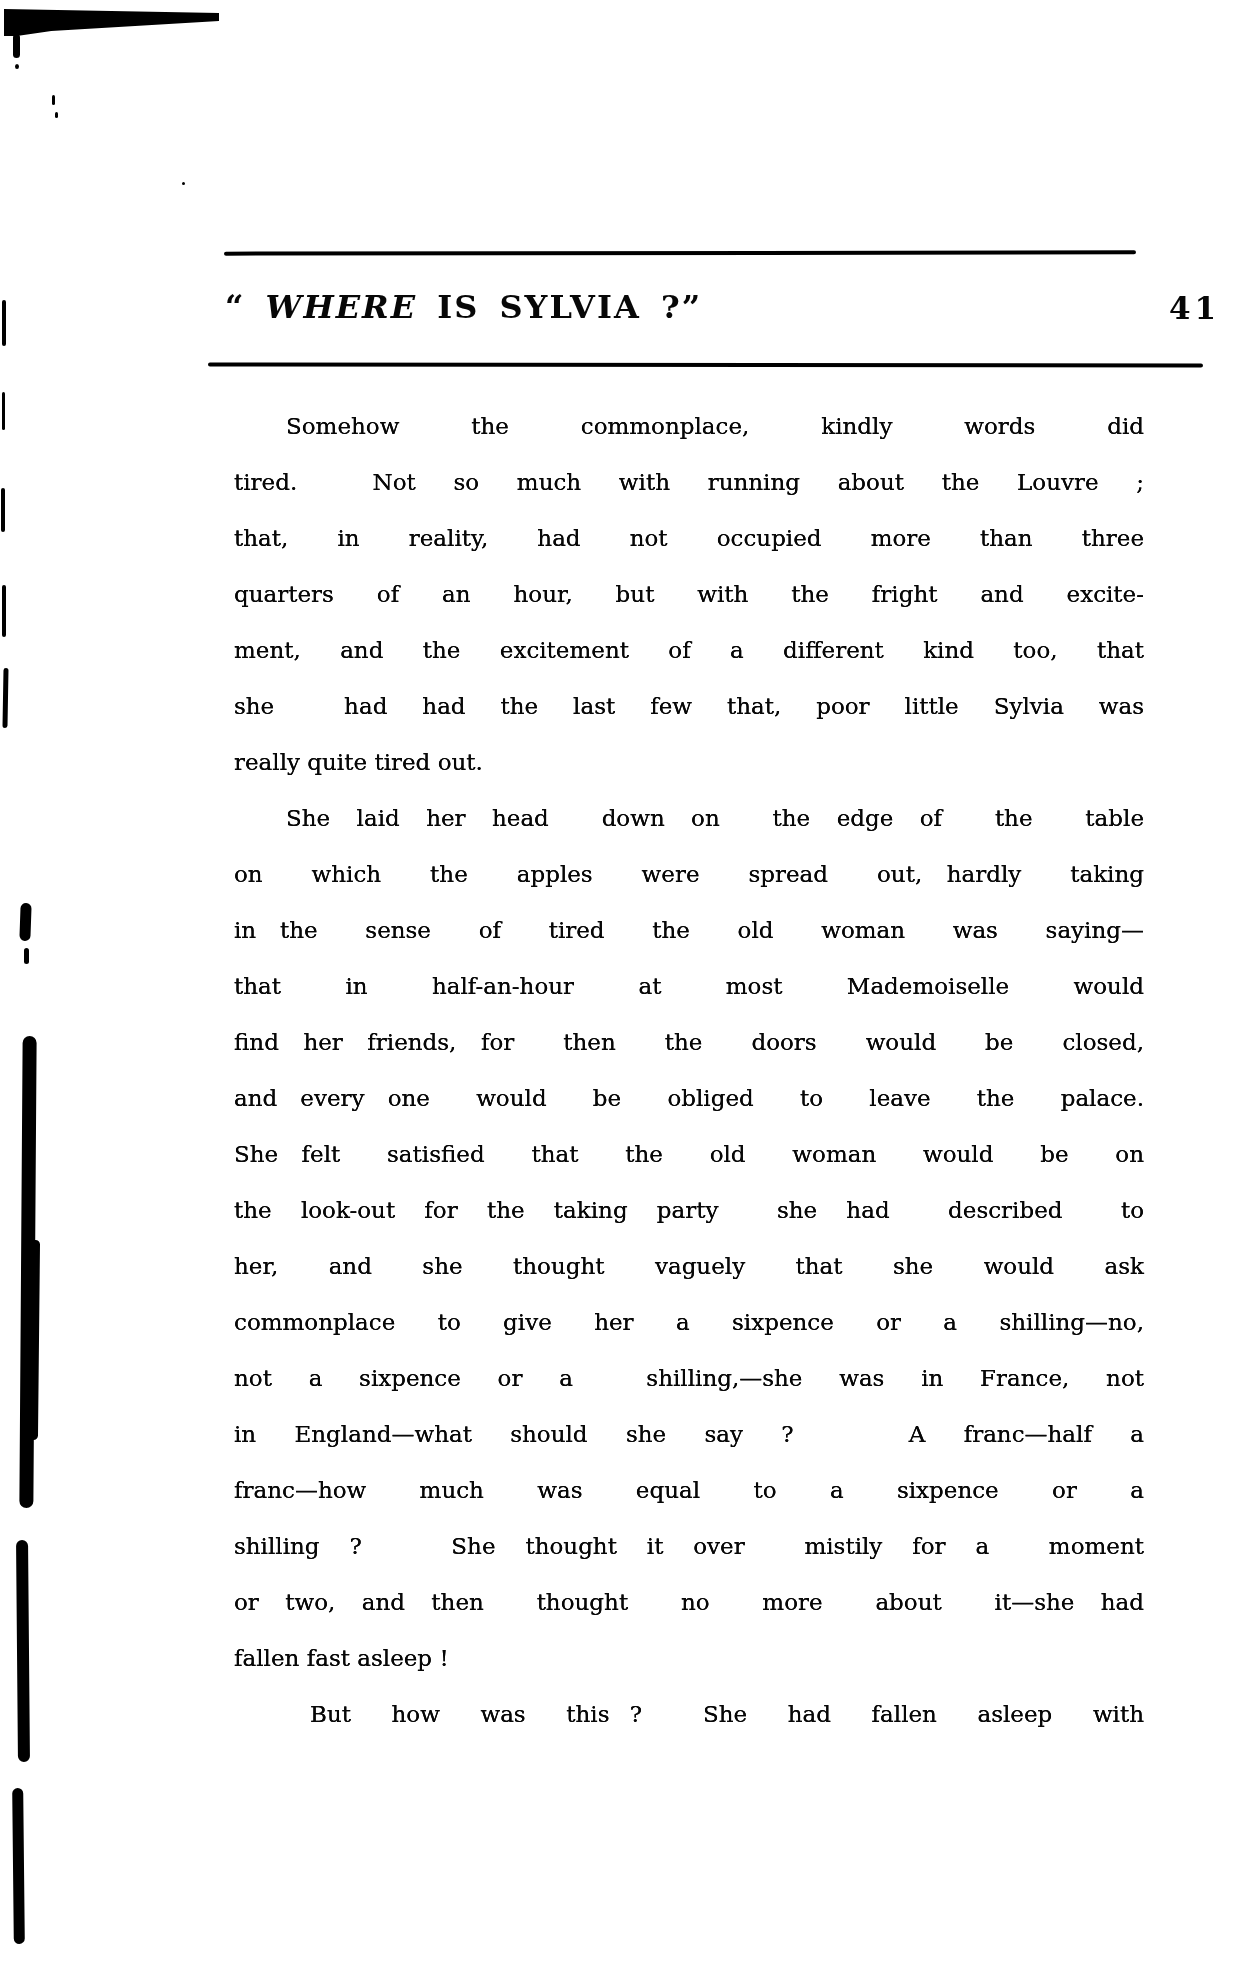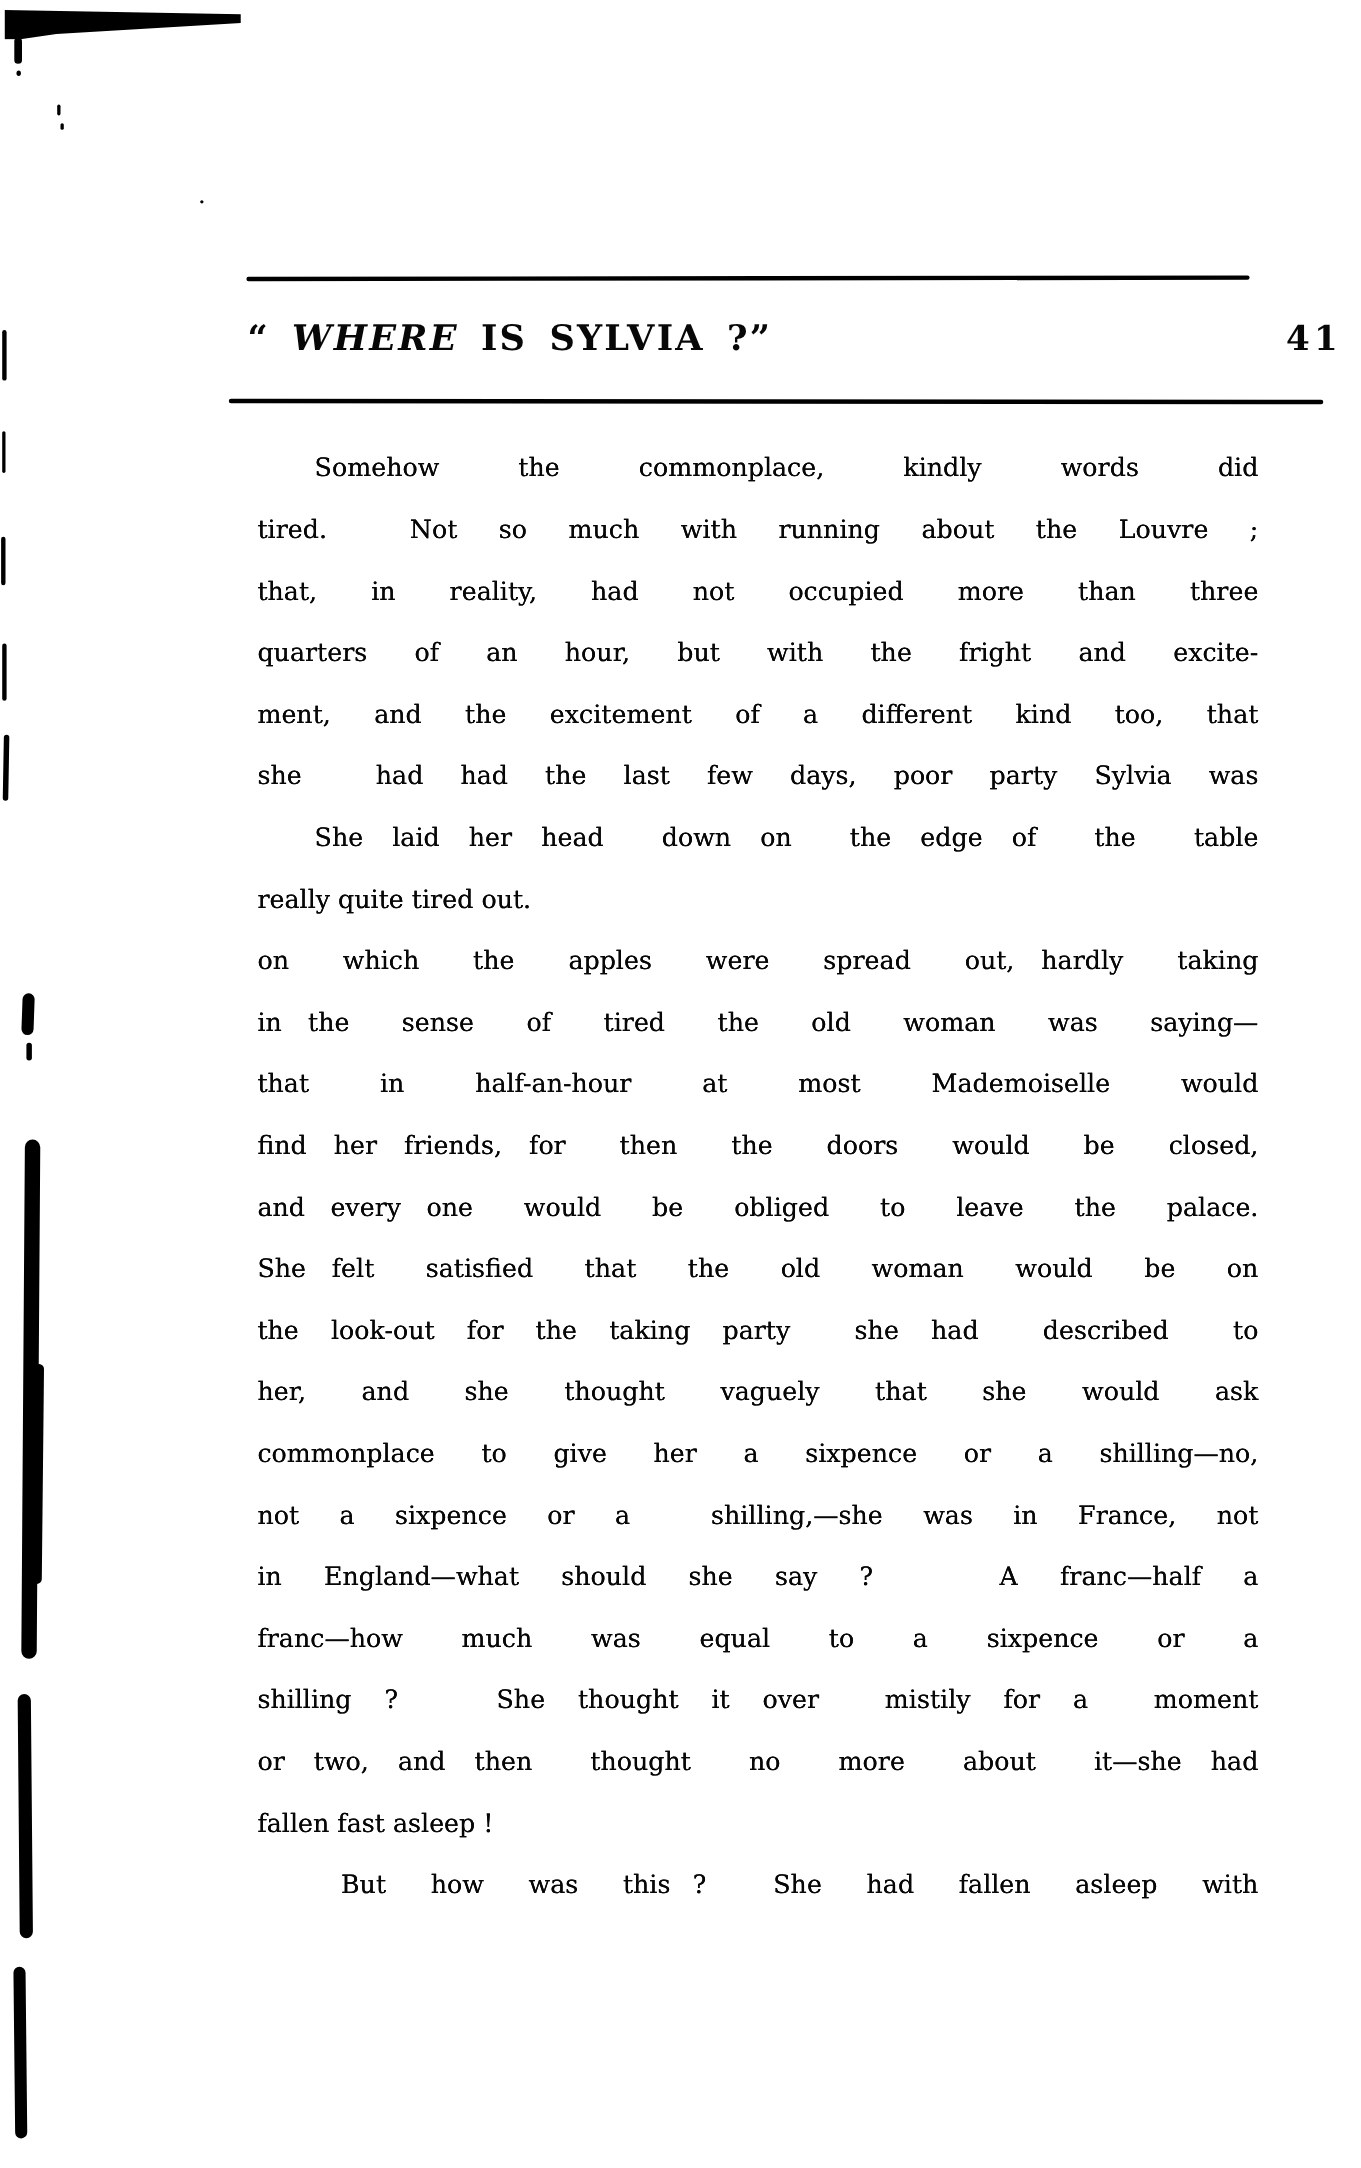--- a/index.html
+++ b/index.html
@@ -119,23 +119,23 @@
   </div>
 
   <div class="rule rule-bottom"></div>
 
   <div class="body-text" id="body-text">
       <div class="line indent">Somehow  the  commonplace,  kindly  words  did</div>
       <div class="line">tired.  Not so much with running about the Louvre ;</div>
       <div class="line">that, in reality, had not occupied more than three</div>
       <div class="line">quarters of an hour, but with the fright and excite-</div>
       <div class="line">ment, and the excitement of a different kind too, that</div>
-      <div class="line">she  had had the last few days, poor party Sylvia was</div>
+      <div class="line">she  had had the last few that, poor little Sylvia was</div>
+      <div class="line flush">really quite tired out.</div>
       <div class="line indent">She laid her head  down on  the edge of  the  table</div>
-      <div class="line flush">really quite tired out.</div>
       <div class="line">on  which  the  apples  were  spread  out, hardly  taking</div>
       <div class="line">in the  sense  of  tired  the  old  woman  was  saying—</div>
       <div class="line">that  in  half-an-hour  at  most  Mademoiselle  would</div>
       <div class="line">find her friends, for  then  the  doors  would  be  closed,</div>
       <div class="line">and every one  would  be  obliged  to  leave  the  palace.</div>
       <div class="line">She felt  satisfied  that  the  old  woman  would  be  on</div>
       <div class="line">the look-out for the taking party  she had  described  to</div>
       <div class="line">her,  and  she  thought  vaguely  that  she  would  ask</div>
       <div class="line">commonplace to give her a sixpence or a shilling—no,</div>
       <div class="line">not a sixpence or a  shilling,—she was in France, not</div>

